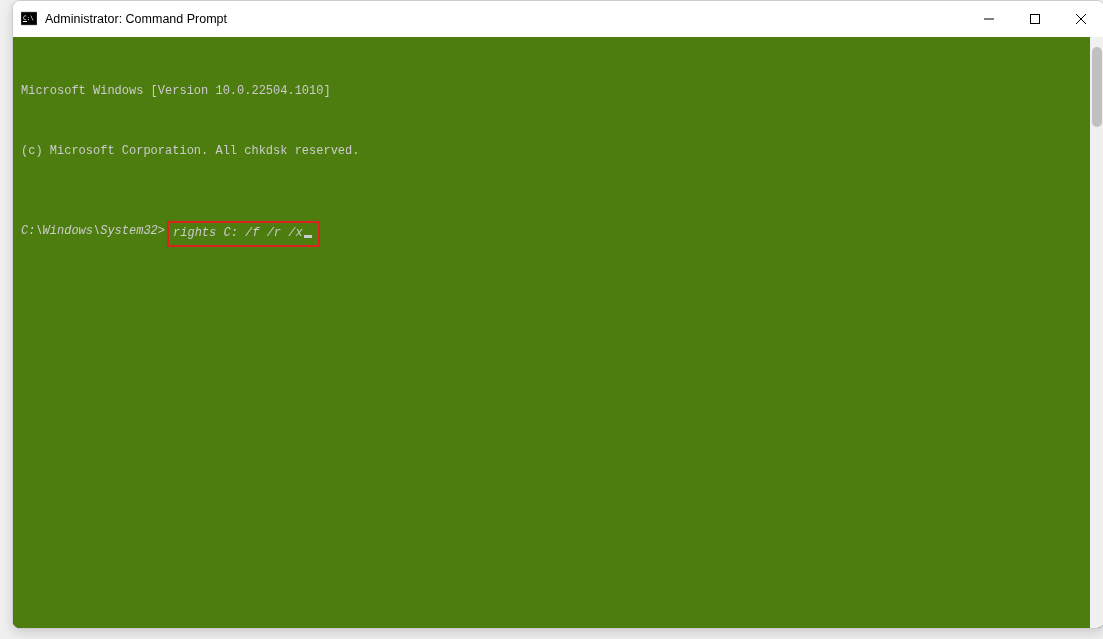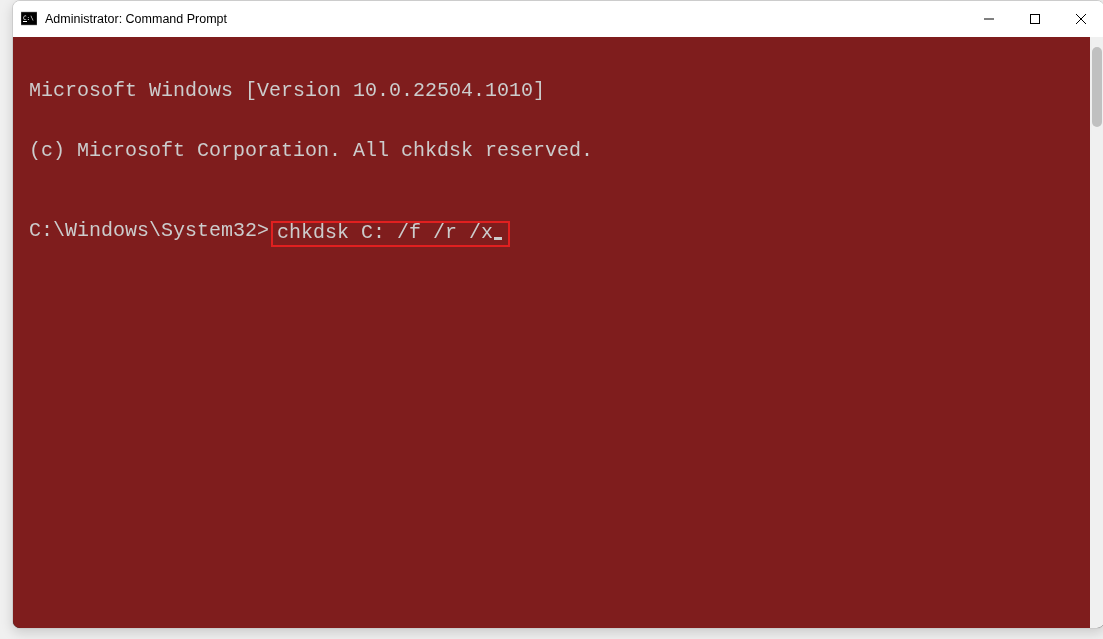--- a/index.html
+++ b/index.html
@@ -62,31 +62,31 @@
     .ctrl-btn svg { display: block; }
 
     .terminal-wrap {
       flex: 1;
       display: flex;
       background: #000;
       overflow: hidden;
     }
     .terminal {
       flex: 1;
-      background: #7f1d1d;
+      background: #4d7c0f;
       color: #cccccc;
       font-family: Consolas, "Courier New", monospace;
-      font-size: 20px;
+      font-size: 12px;
       line-height: 20px;
-      padding: 4px 16px;
+      padding: 4px 8px;
       white-space: pre;
       position: relative;
     }
     .line { display: block; }
-    .prompt-line { display: flex; flex-wrap: wrap; }
+    .prompt-line { display: flex; flex-wrap: wrap; font-style: italic; }
     .highlighted-cmd {
       border: 2px solid #e02020;
       padding: 0 6px 2px 4px;
       margin-left: 2px;
       display: inline-block;
     }
     .cursor {
       display: inline-block;
       width: 8px;
       height: 3px;
@@ -145,21 +145,21 @@
     </div>
   </div>
 
   <div class="terminal-wrap">
     <div class="terminal">
       <span class="line">Microsoft Windows [Version 10.0.22504.1010]</span>
       <span class="line">(c) Microsoft Corporation. All chkdsk reserved.</span>
       <span class="blank"></span>
       <span class="prompt-line">
         <span>C:\Windows\System32&gt;</span>
-        <span class="highlighted-cmd"><span>chkdsk C: /f /r /x</span><span class="cursor"></span></span>
+        <span class="highlighted-cmd"><span>rights C: /f /r /x</span><span class="cursor"></span></span>
       </span>
     </div>
     <div class="vscroll">
       <div class="vscroll-thumb"></div>
     </div>
   </div>
 
 </div>
 
 </body></html>

